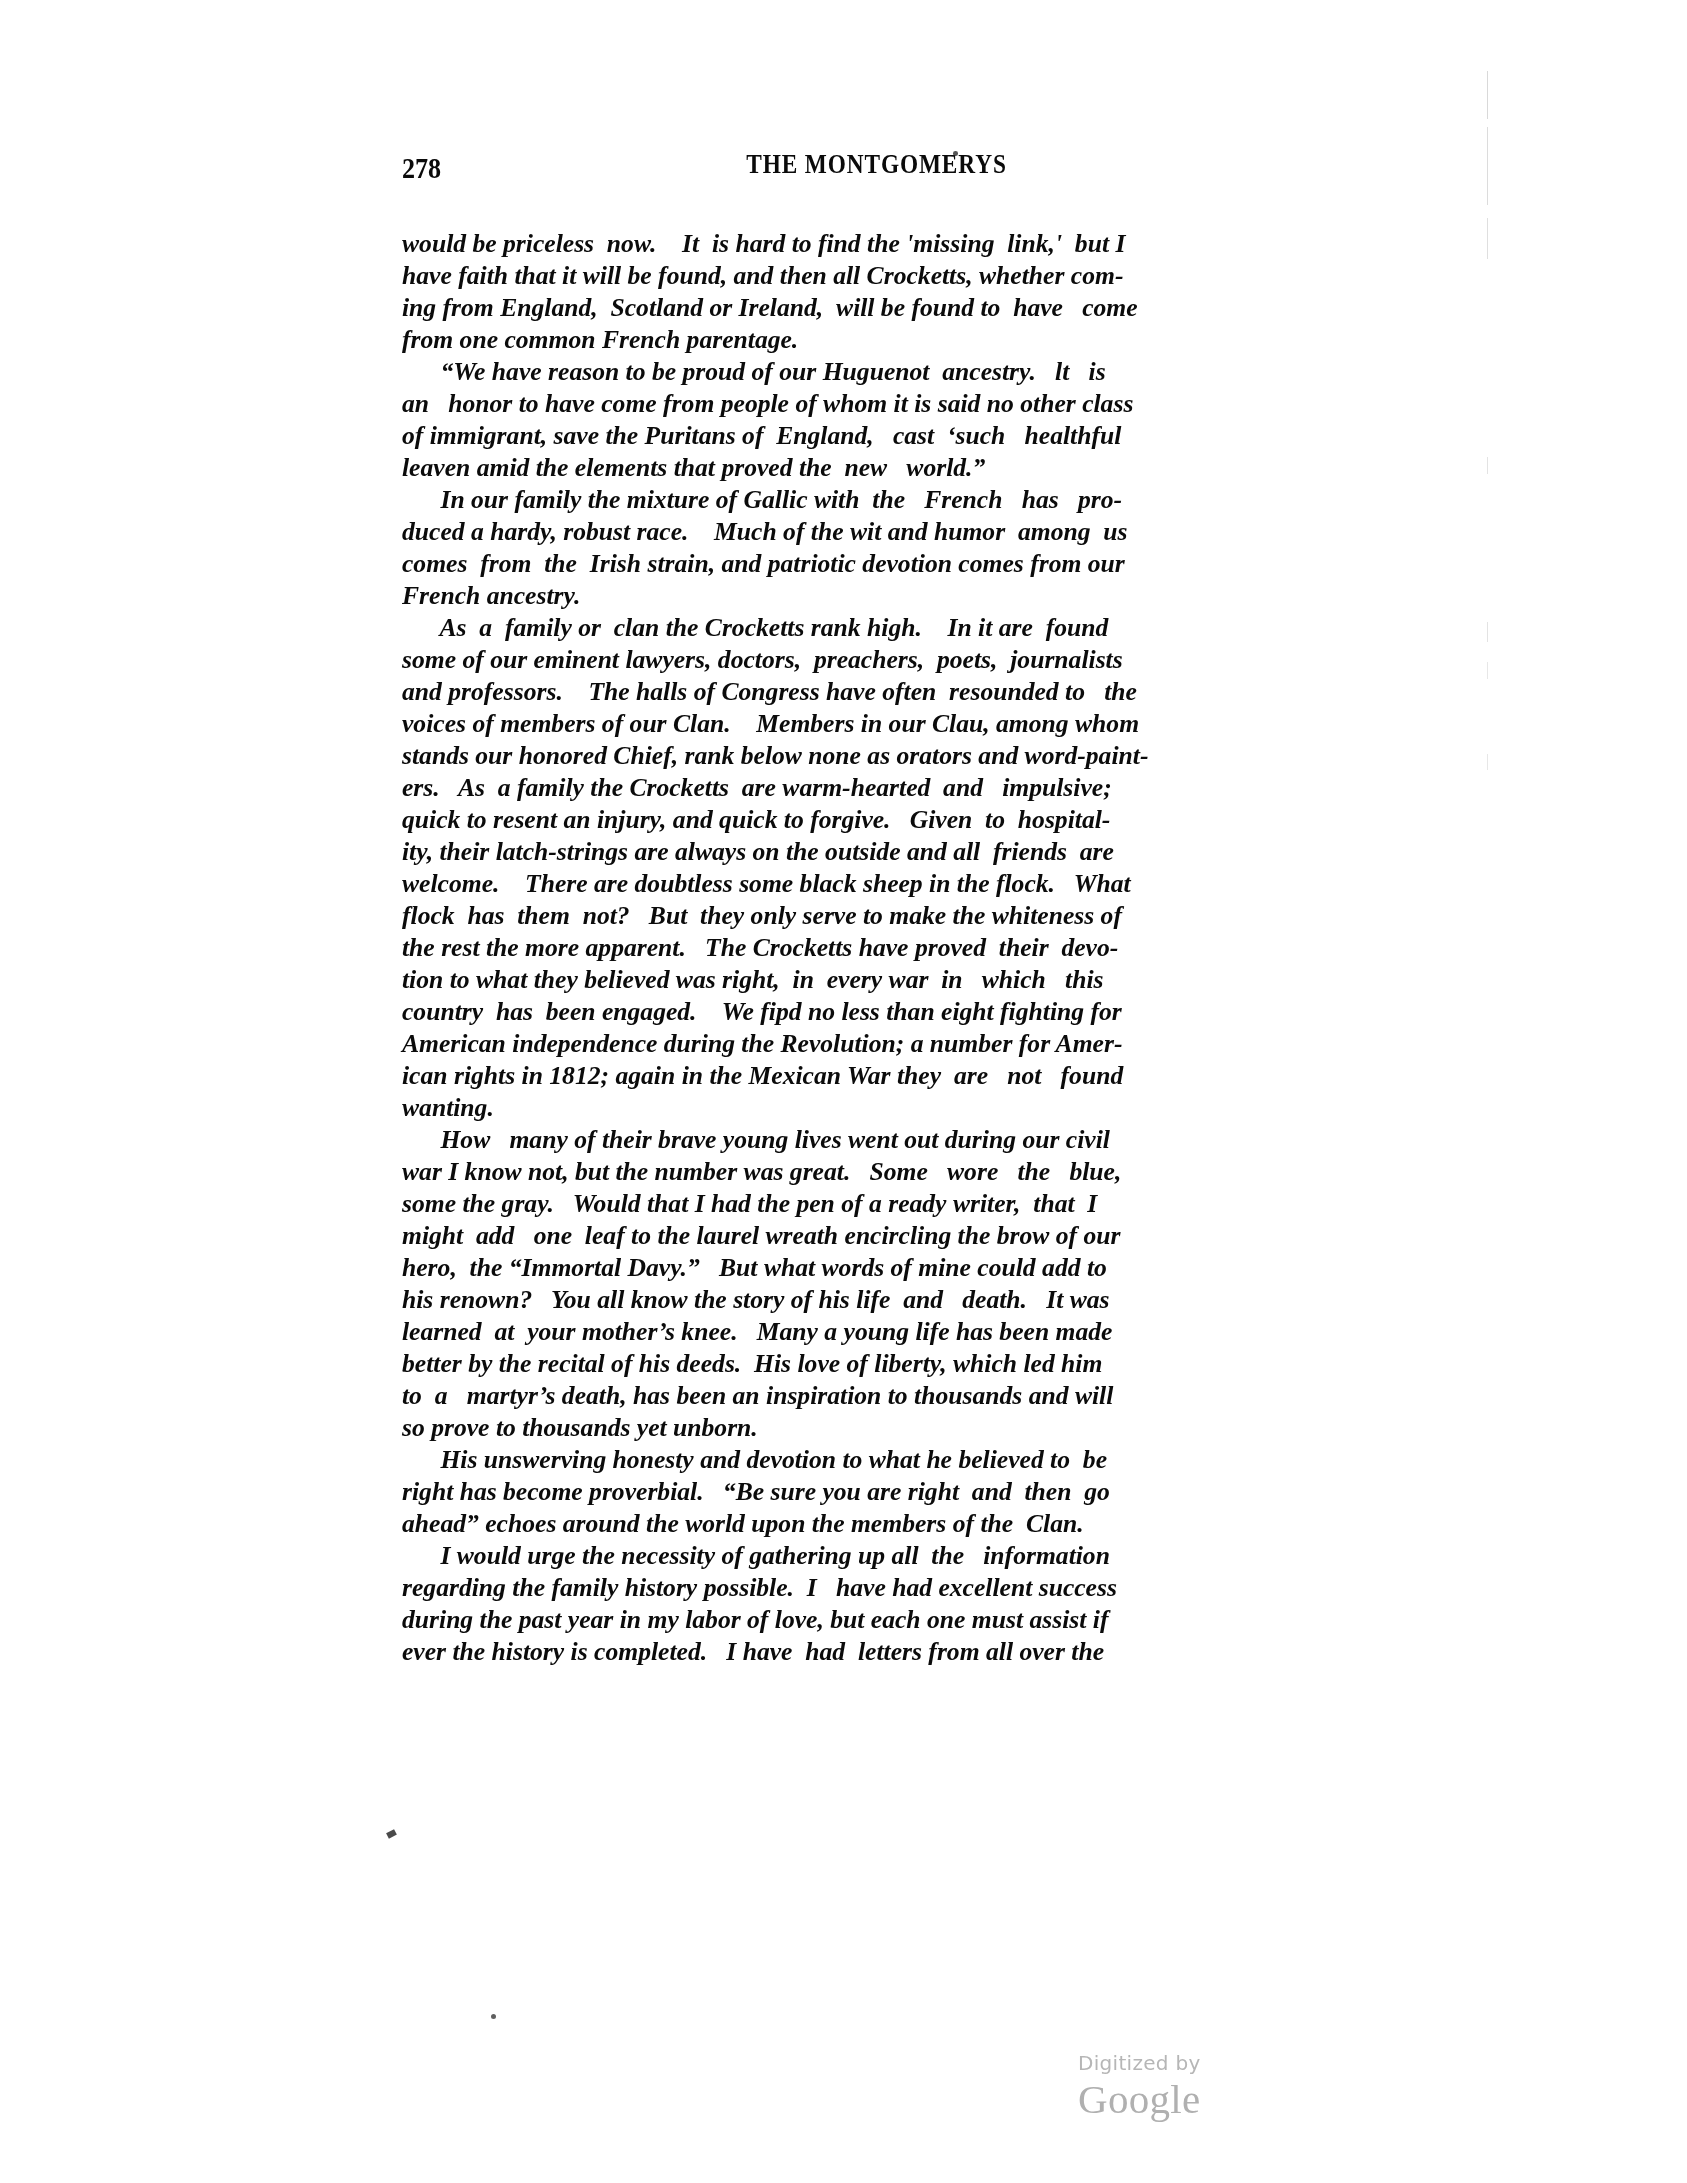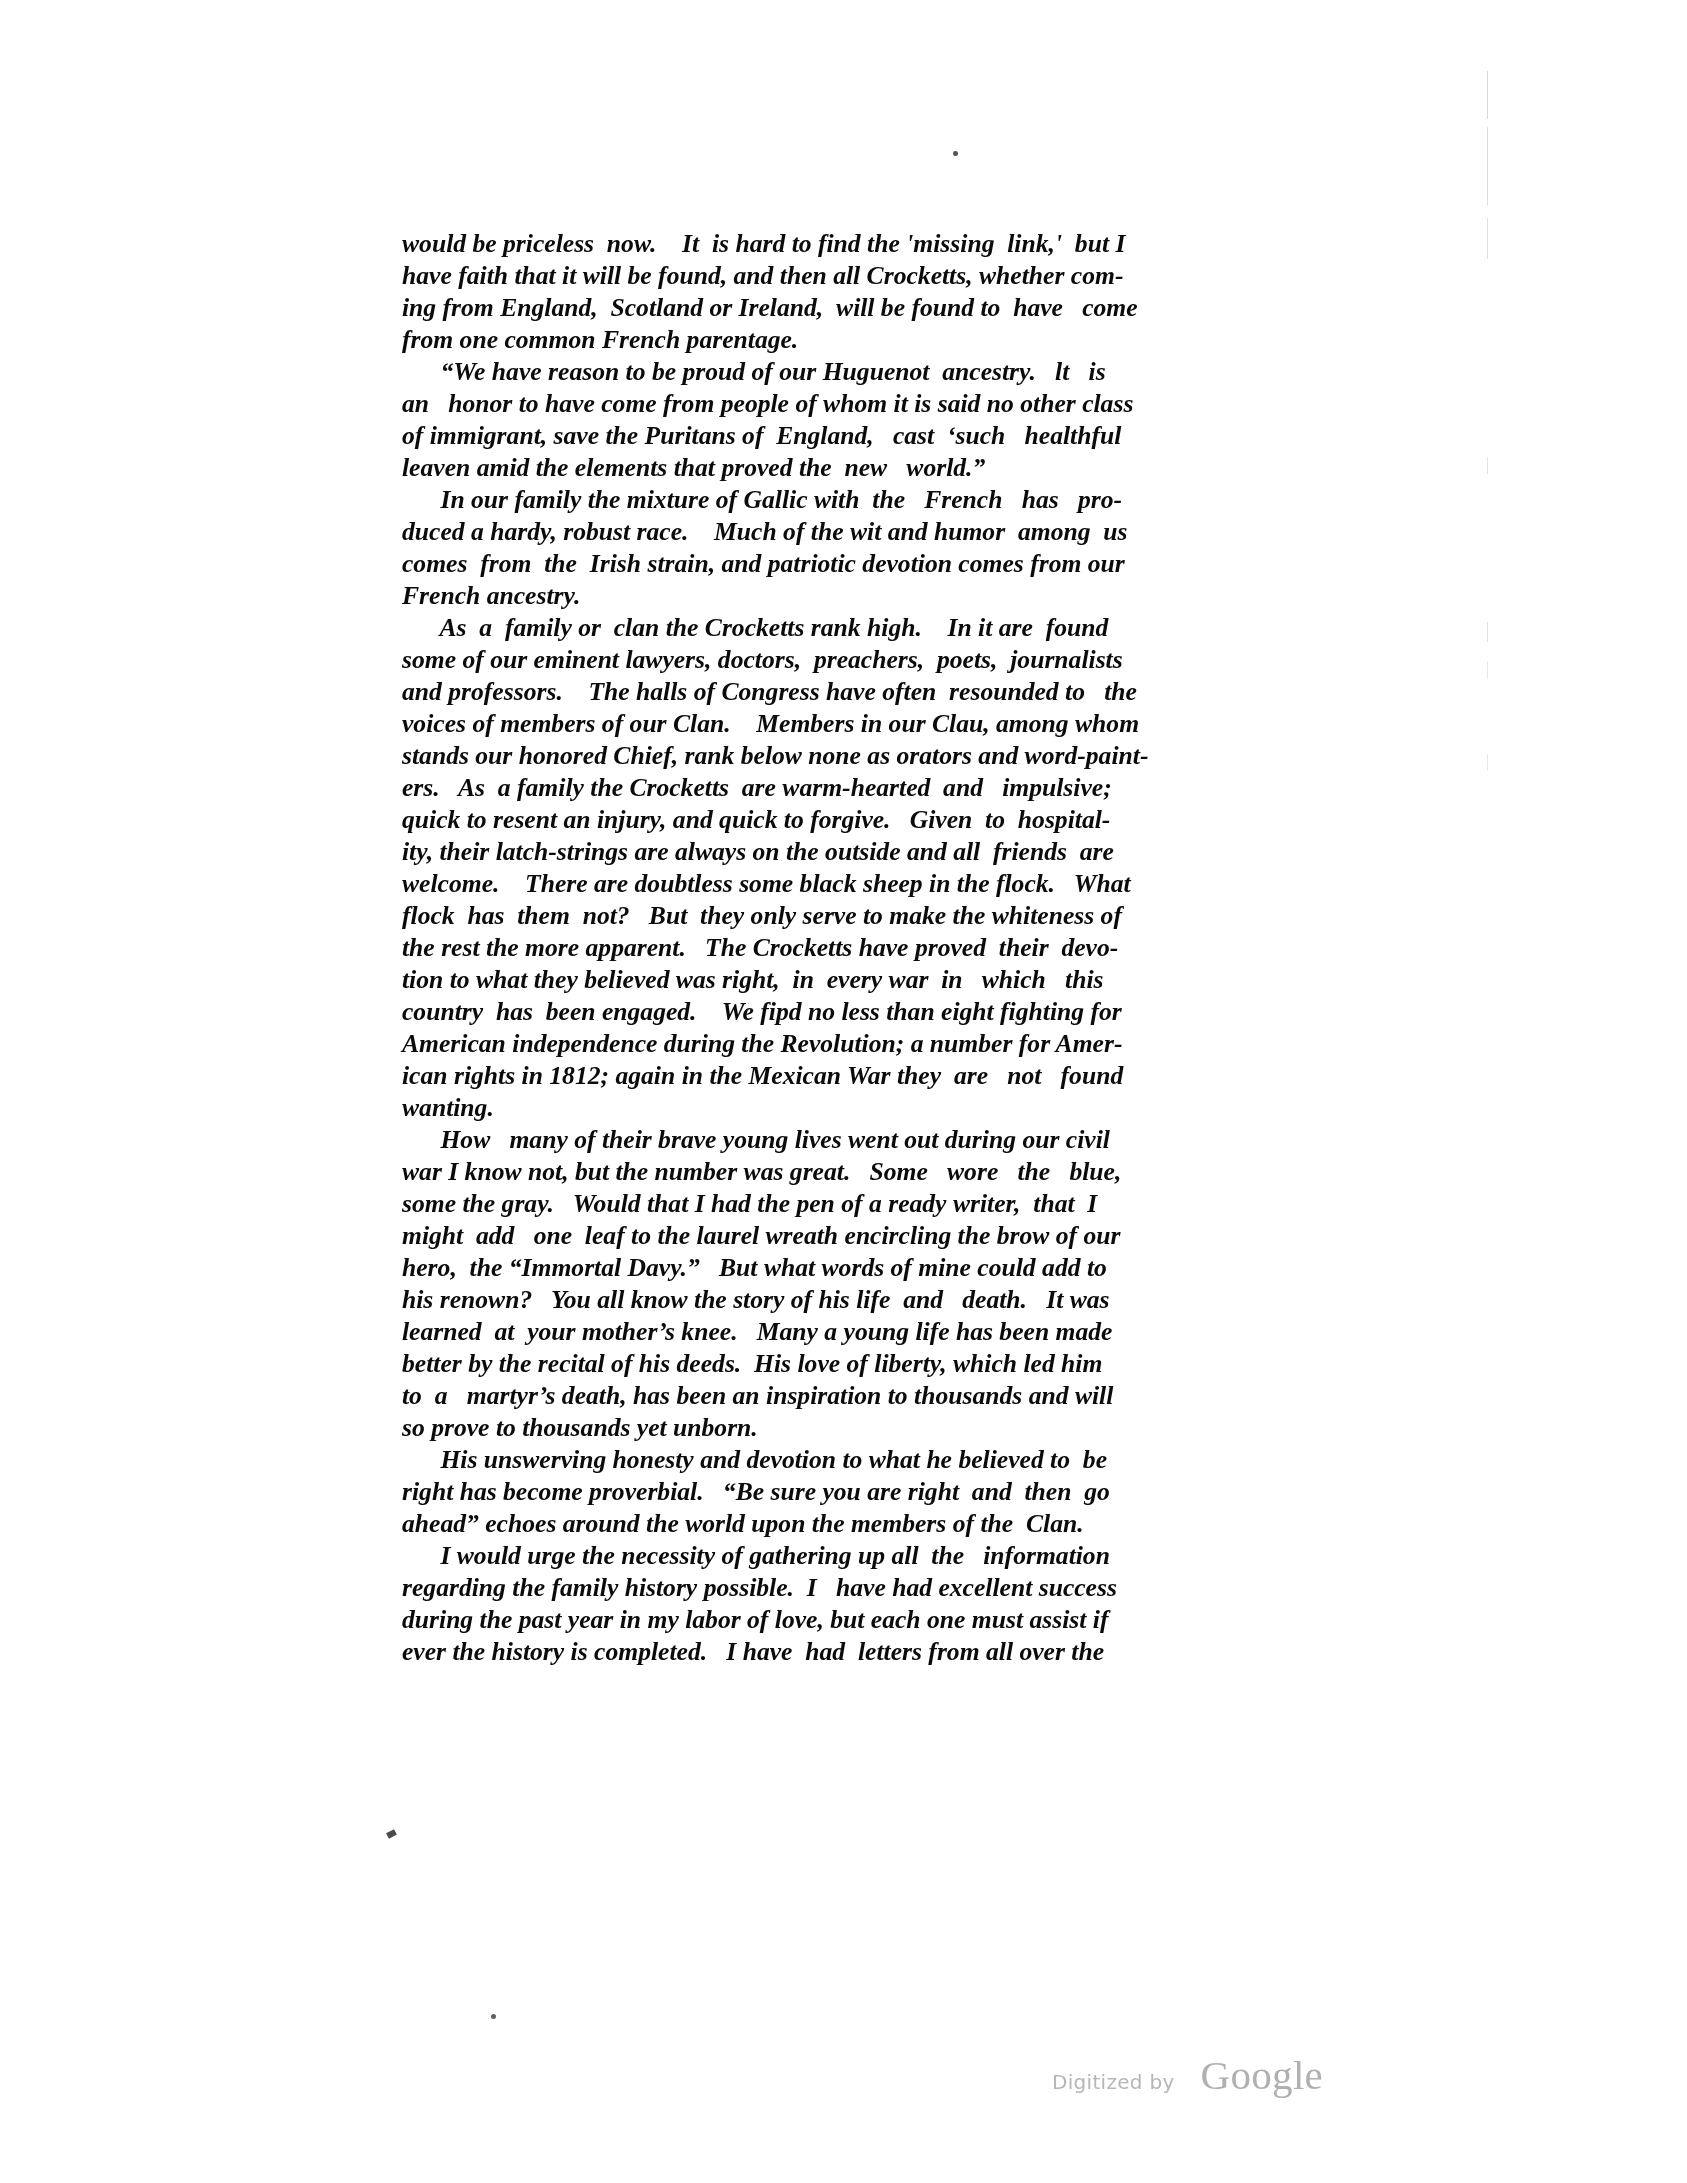--- a/index.html
+++ b/index.html
@@ -88,40 +88,45 @@
   
   .watermark {
     position: absolute;
     left: 1052px;
     top: 2051px;
     height: 53px;
     display: flex;
     align-items: baseline;
     color: #b3b3b3;
     white-space: pre;
+    flex-direction: column;
   }
   .wm-prefix {
     font-family: "DejaVu Sans", sans-serif;
     font-size: 20px;
     color: #b6b6b6;
     letter-spacing: 0.3px;
   }
   .wm-brand {
     font-family: "Liberation Serif", "DejaVu Serif", serif;
     font-size: 41px;
     color: #b0b0b0;
     letter-spacing: 0.3px;
     margin-left: 26px;
   }
 </style>
 </head>
 <body>
 
 <div id="page">
 
+  <div class="running-head">
+    <span class="folio">278</span>
+    <span class="head-title">THE MONTGOMERYS</span>
+  </div>
 
   <div class="textblock" id="textblock">
       <span class="tline">would be priceless  now.    It  is hard to find the 'missing  link,'  but I</span>
       <span class="tline">have faith that it will be found, and then all Crocketts, whether com-</span>
       <span class="tline">ing from England,  Scotland or Ireland,  will be found to  have   come</span>
       <span class="tline">from one common French parentage.</span>
       <span class="tline">      “We have reason to be proud of our Huguenot  ancestry.   lt   is</span>
       <span class="tline">an   honor to have come from people of whom it is said no other class</span>
       <span class="tline">of immigrant, save the Puritans of  England,   cast  ‘such   healthful</span>
       <span class="tline">leaven amid the elements that proved the  new   world.”</span>

